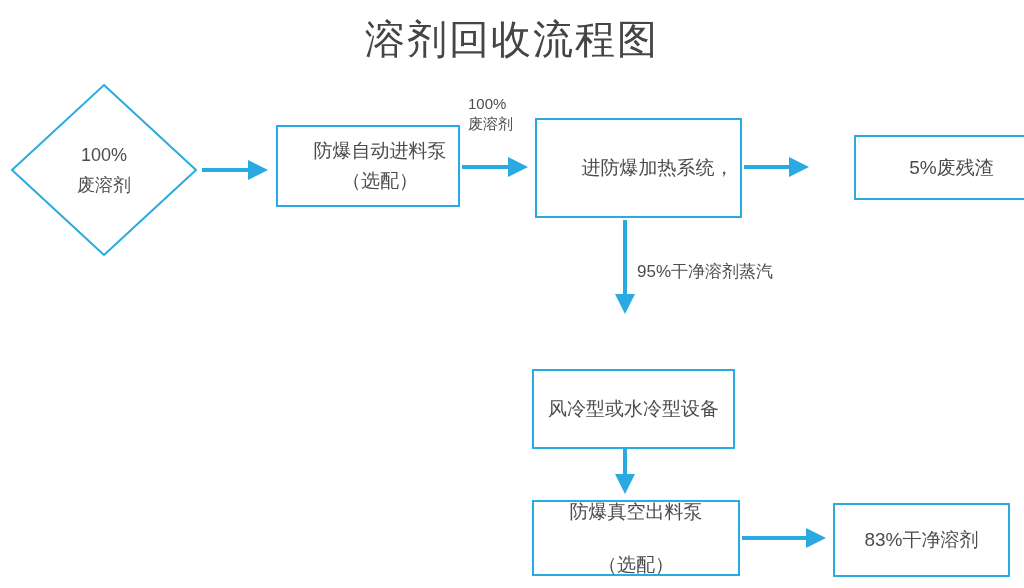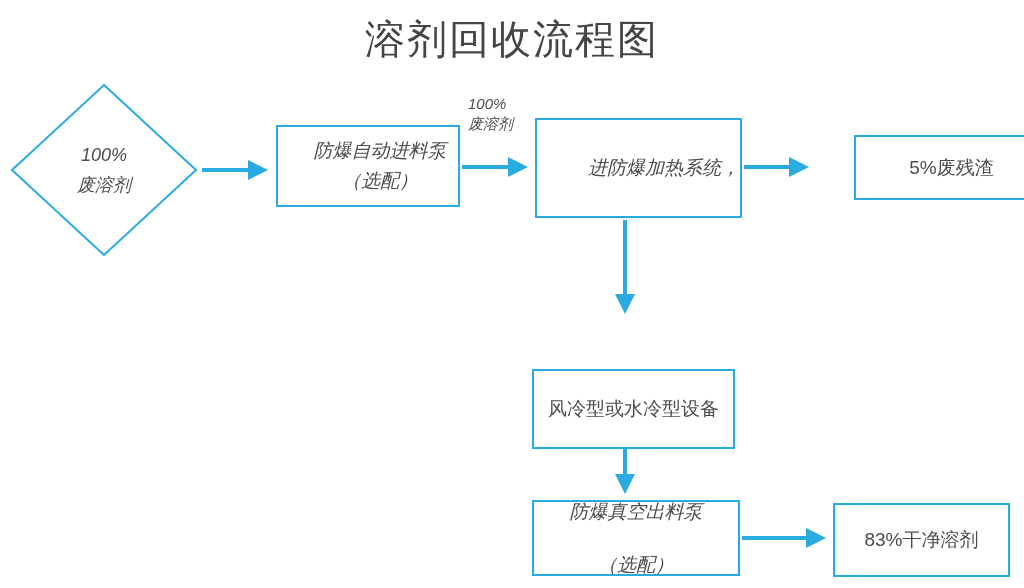--- a/index.html
+++ b/index.html
@@ -44,21 +44,21 @@
     color: var(--text);
     font-size: 19px;
     line-height: 30px;
     display: flex;
     flex-direction: column;
     align-items: center;
     justify-content: center;
     text-align: center;
   }
   .box.left-align {
-    align-items: flex-end;
+    align-items: center;
     text-align: left;
     padding-left: 38px;
   }
   .diamond-label {
     position: absolute;
     left: 34px;
     top: 140px;
     width: 140px;
     text-align: center;
     color: var(--text);
@@ -73,21 +73,21 @@
     left: 468px;
     top: 94px;
     font-size: 15px;
     line-height: 20px;
   }
   .edge-label.vapor {
     left: 637px;
     top: 260px;
     font-size: 17px;
   }
-  .line2, .line1 { display: block; font-style: italic; }
+  .line2, .line1 { display: block; }
 </style>
 </head>
 <body>
 
 <div class="canvas">
 
   <div class="title">溶剂回收流程图</div>
 
   <svg class="wires" viewBox="0 0 1024 588" xmlns="http://www.w3.org/2000/svg">
     <defs>
@@ -120,20 +120,23 @@
   </div>
 
   <div class="box left-align" style="left:535px; top:118px; width:207px; height:100px;">
     <span class="line1">进防爆加热系统，</span>
   </div>
 
   <div class="box" style="left:815px; top:135px; width:195px; height:65px;margin-left:39px;">
     <span>5%废残渣</span>
   </div>
 
+  <div class="edge-label vapor">
+    <span>95%干净溶剂蒸汽</span>
+  </div>
 
   <div class="box" style="left:532px; top:322px; width:203px; height:80px;margin-top:47px;">
     <span>风冷型或水冷型设备</span>
   </div>
 
   <div class="box" style="left:532px; top:500px; width:208px; height:76px;gap:23px;">
     <span class="line1">防爆真空出料泵</span>
     <span class="line2">（选配）</span>
   </div>
 

